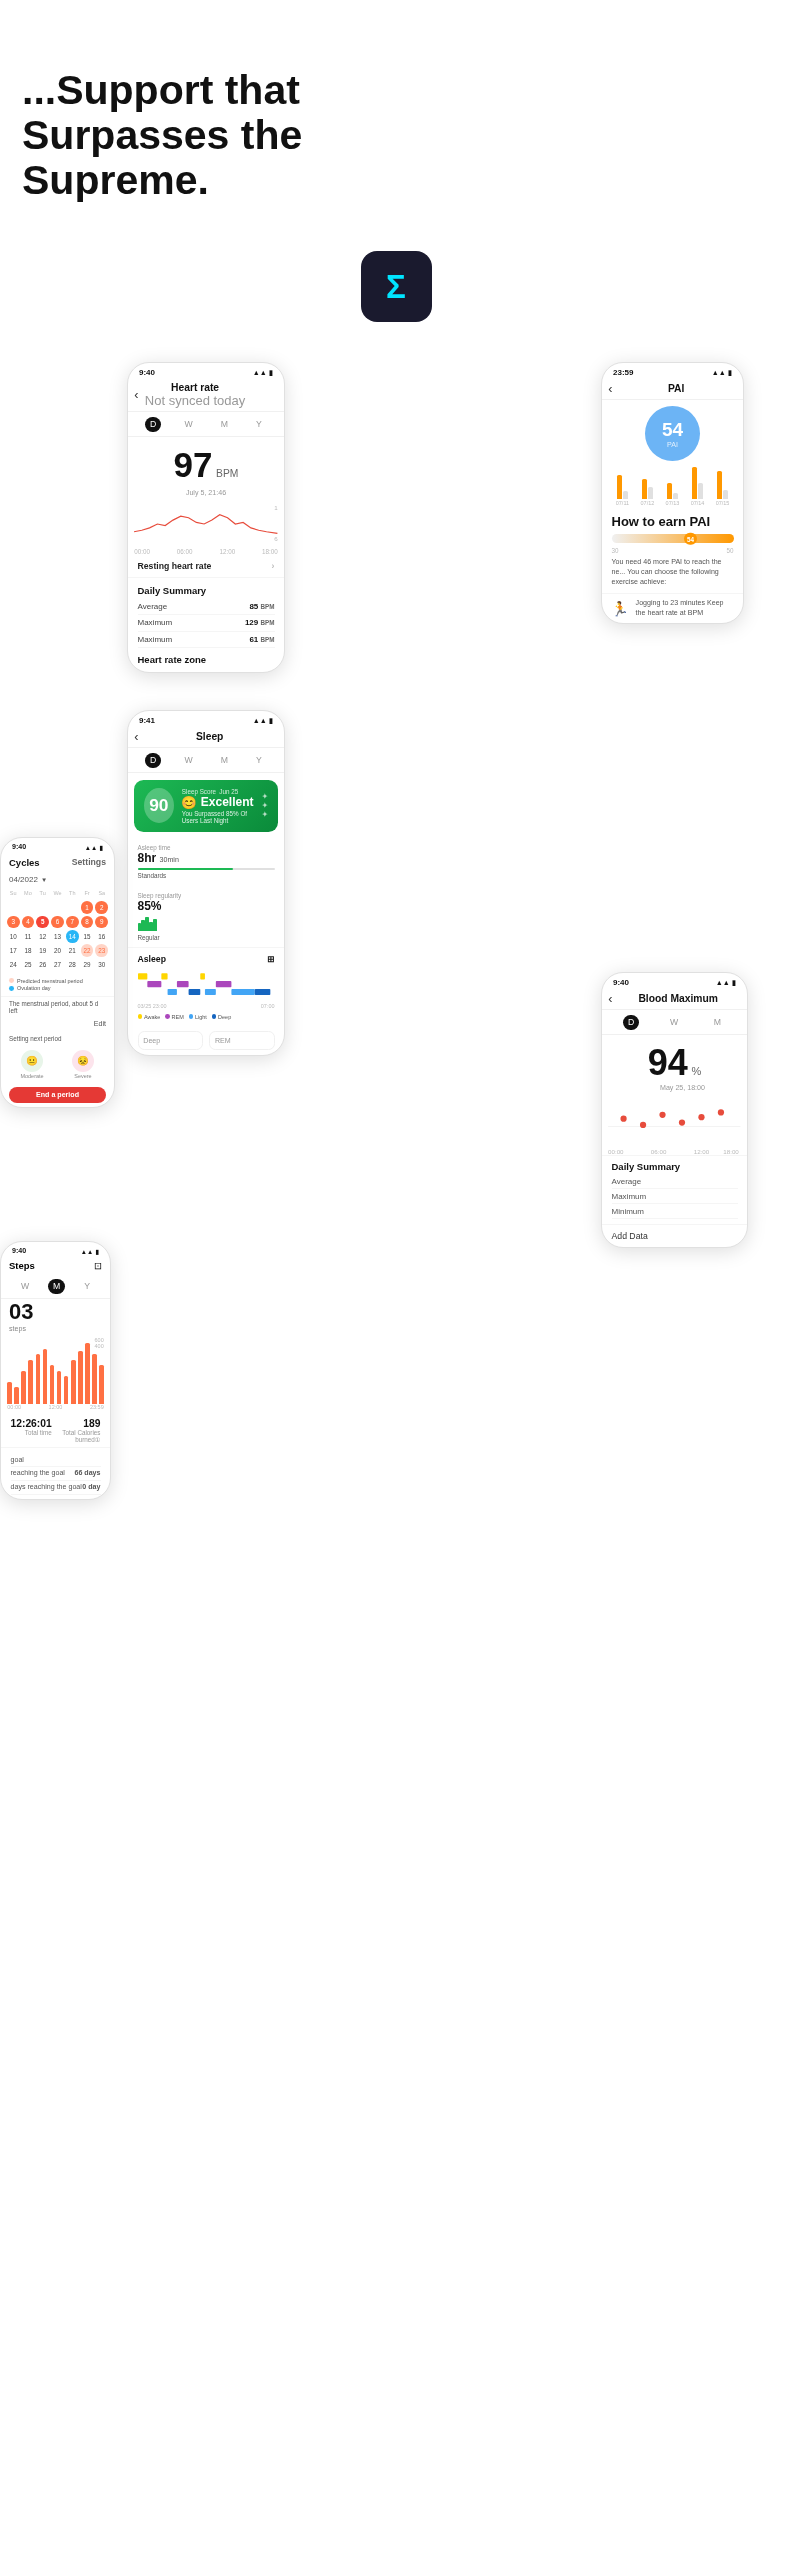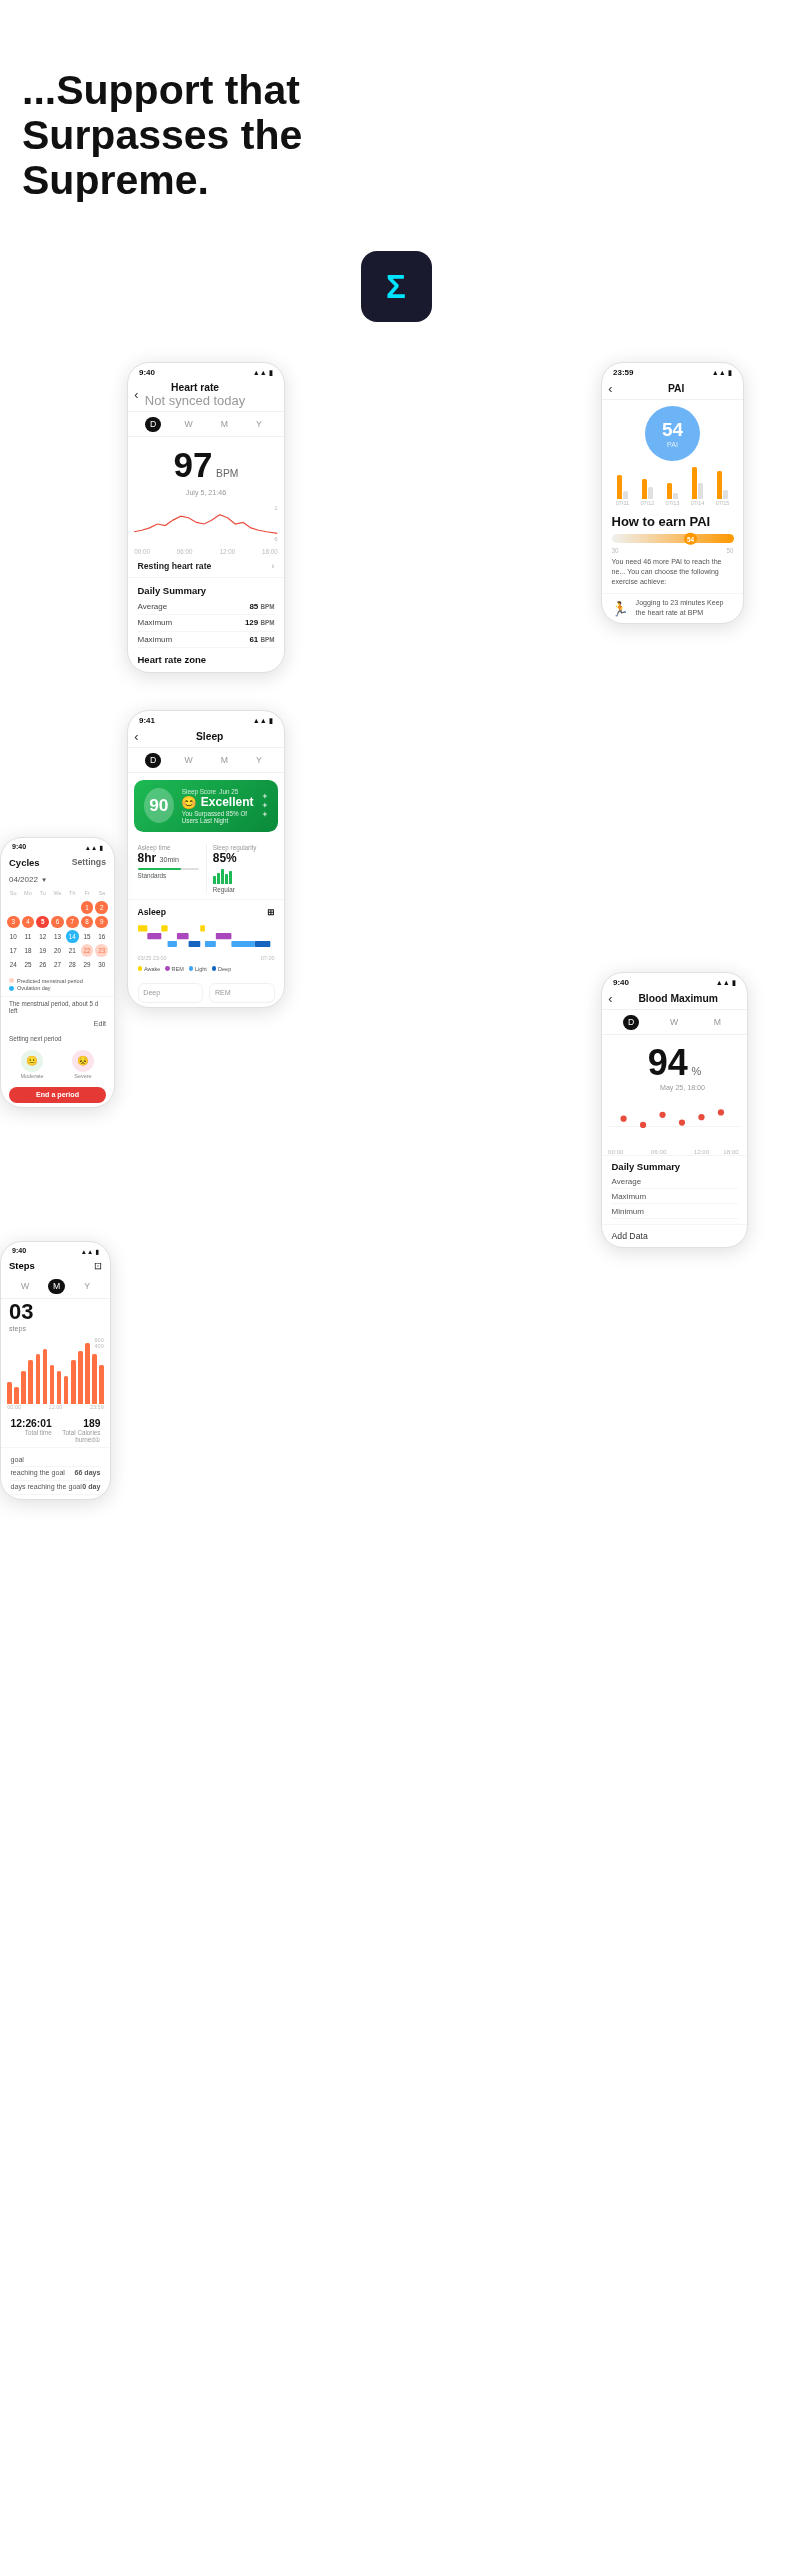--- a/index.html
+++ b/index.html
@@ -245,20 +245,21 @@
     .sleep-stars {
       font-size: 8px;
       color: rgba(255,255,255,0.7);
     }
 
     .sleep-stats {
       display: flex;
       padding: 6.3px 9.5px;
       gap: 6.3px;
       border-bottom: 0.8px solid #f5f5f5;
+      flex-direction: column;
     }
     .sleep-stat {
       flex: 1;
     }
     .sleep-stat-label {
       font-size: 6.3px;
       color: #999;
     }
     .sleep-stat-value {
       font-size: 12px;

